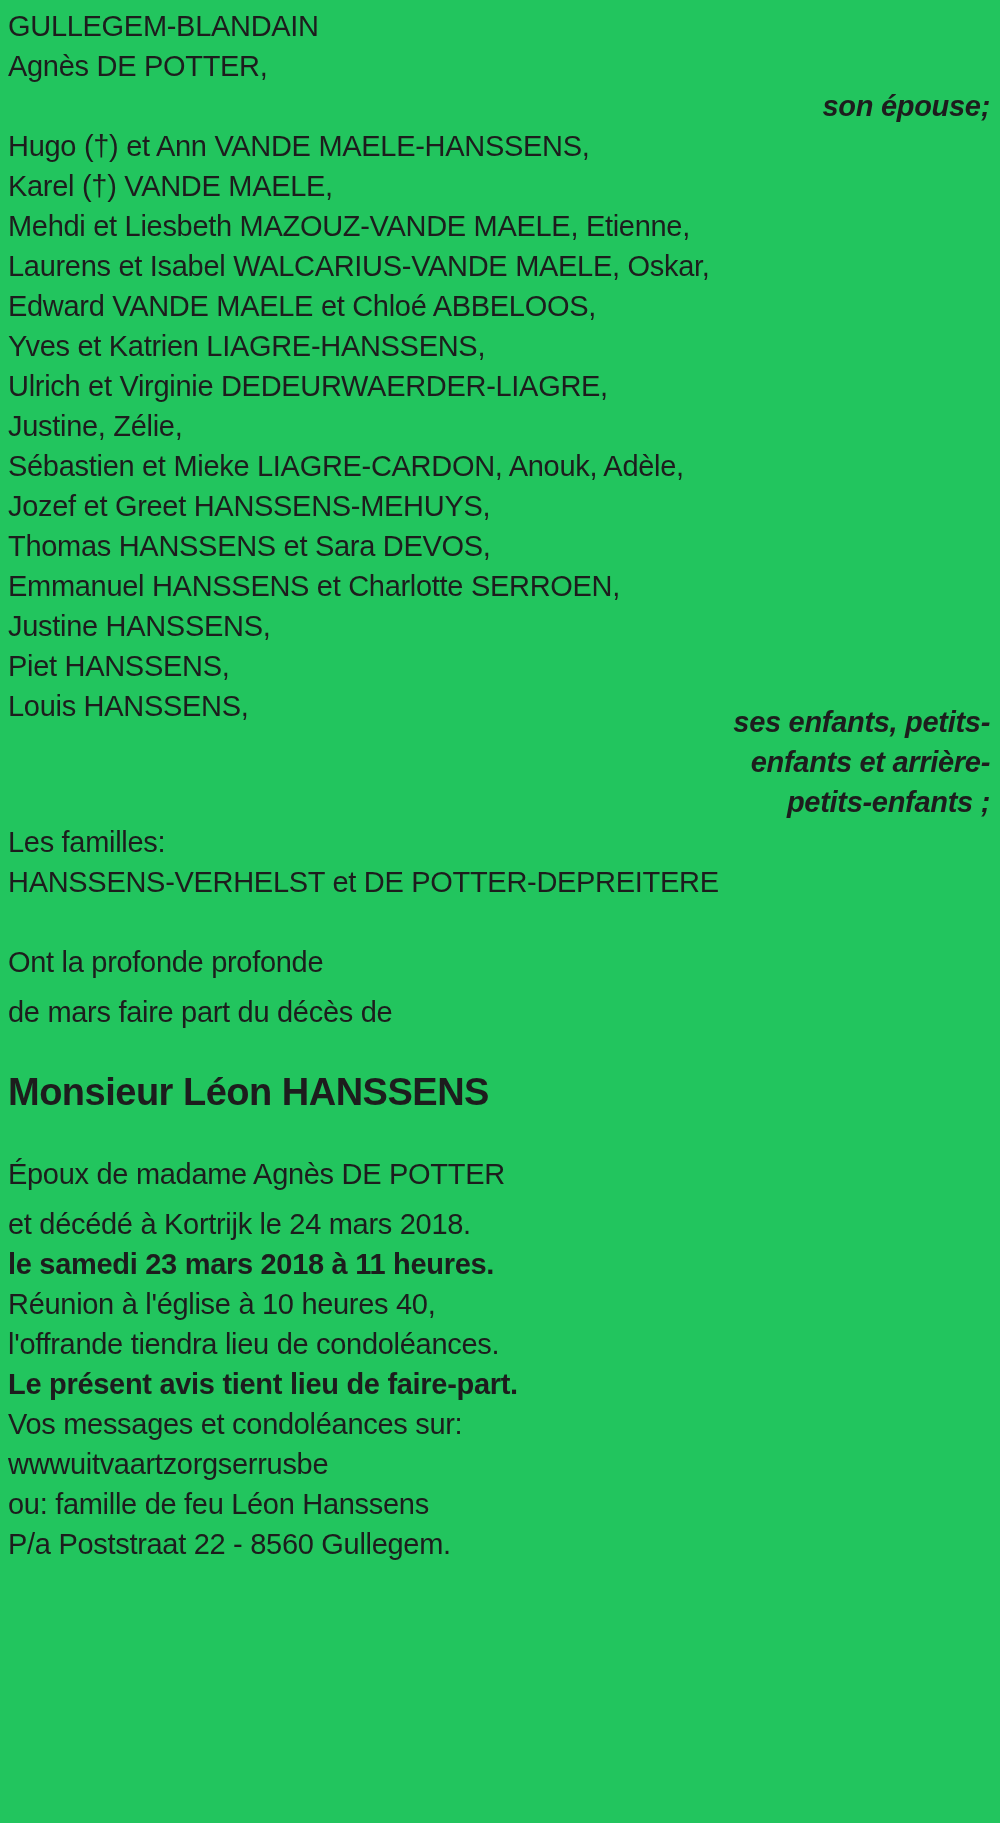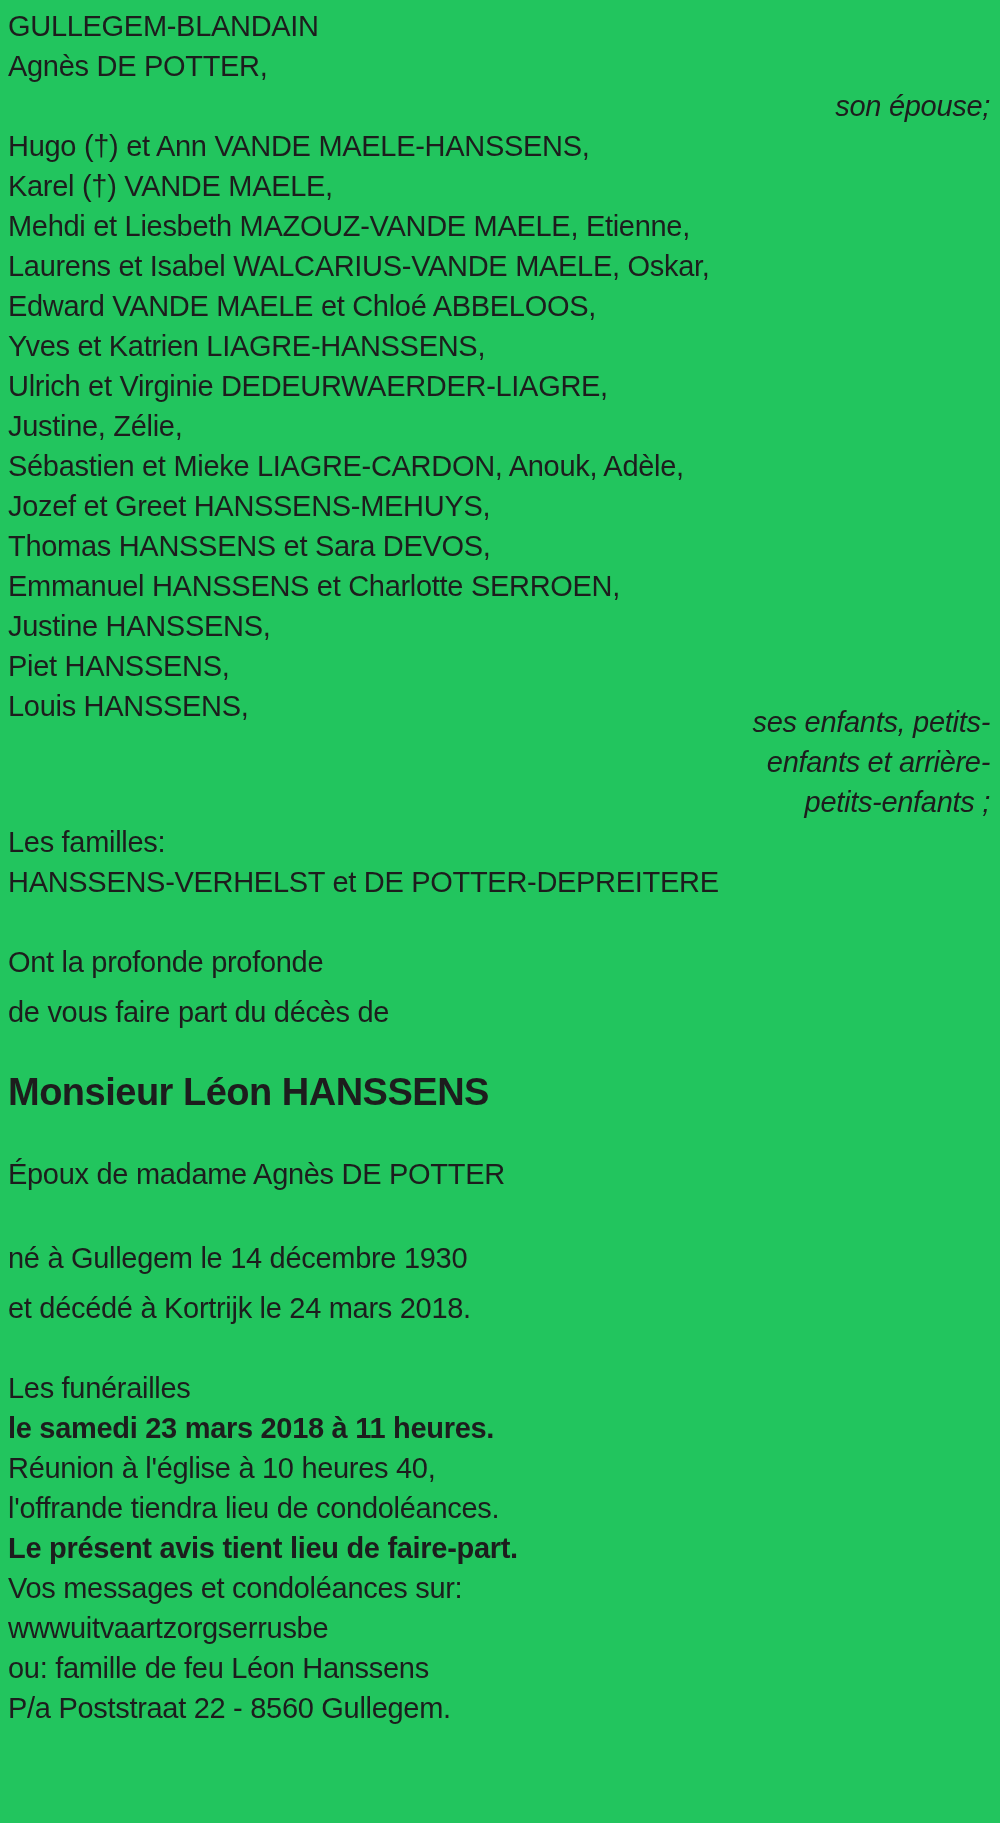--- a/index.html
+++ b/index.html
@@ -17,21 +17,21 @@
     background: #22c55e;
     font-family: "Liberation Sans", sans-serif;
     font-size: 29px;
     line-height: 40px;
     color: #1d1d1d;
     letter-spacing: -0.3px;
     overflow: hidden;
   }
   .line { white-space: nowrap; }
   .right { text-align: right; }
-  .italic { font-style: italic; }
+  .italic { font-style: italic; font-weight: bold; }
   .bold { font-weight: 700; }
   .rel-block { margin-top: -24px; }
   .title {
     margin: 34px 0 0 0;
     font-size: 38px;
     line-height: 52px;
     font-weight: 700;
     letter-spacing: -0.5px;
     white-space: nowrap;
   }
@@ -69,30 +69,28 @@
   <div class="rel-block">
     <div class="line right italic">ses enfants, petits-</div>
     <div class="line right italic">enfants et arrière-</div>
     <div class="line right italic">petits-enfants ;</div>
   </div>
 
   <div class="line">Les familles:</div>
   <div class="line">HANSSENS-VERHELST et DE POTTER-DEPREITERE</div>
 
   <div class="line mt40">Ont la profonde profonde</div>
-  <div class="line mt10">de vous faire part du décès de</div>
+  <div class="line mt10">de mars faire part du décès de</div>
 
   <h1 class="title">Monsieur Léon HANSSENS</h1>
 
   <div class="line mt36">Époux de madame Agnès DE POTTER</div>
 
-  <div class="line mt44">né à Gullegem le 14 décembre 1930</div>
   <div class="line mt10">et décédé à Kortrijk le 24 mars 2018.</div>
 
-  <div class="line mt40">Les funérailles</div>
   <div class="line bold">le samedi 23 mars 2018 à 11 heures.</div>
   <div class="line">Réunion à l'église à 10 heures 40,</div>
   <div class="line">l'offrande tiendra lieu de condoléances.</div>
   <div class="line bold">Le présent avis tient lieu de faire-part.</div>
   <div class="line">Vos messages et condoléances sur:</div>
   <div class="line">wwwuitvaartzorgserrusbe</div>
   <div class="line">ou: famille de feu Léon Hanssens</div>
   <div class="line">P/a Poststraat 22 - 8560 Gullegem.</div>
 
 </main>

